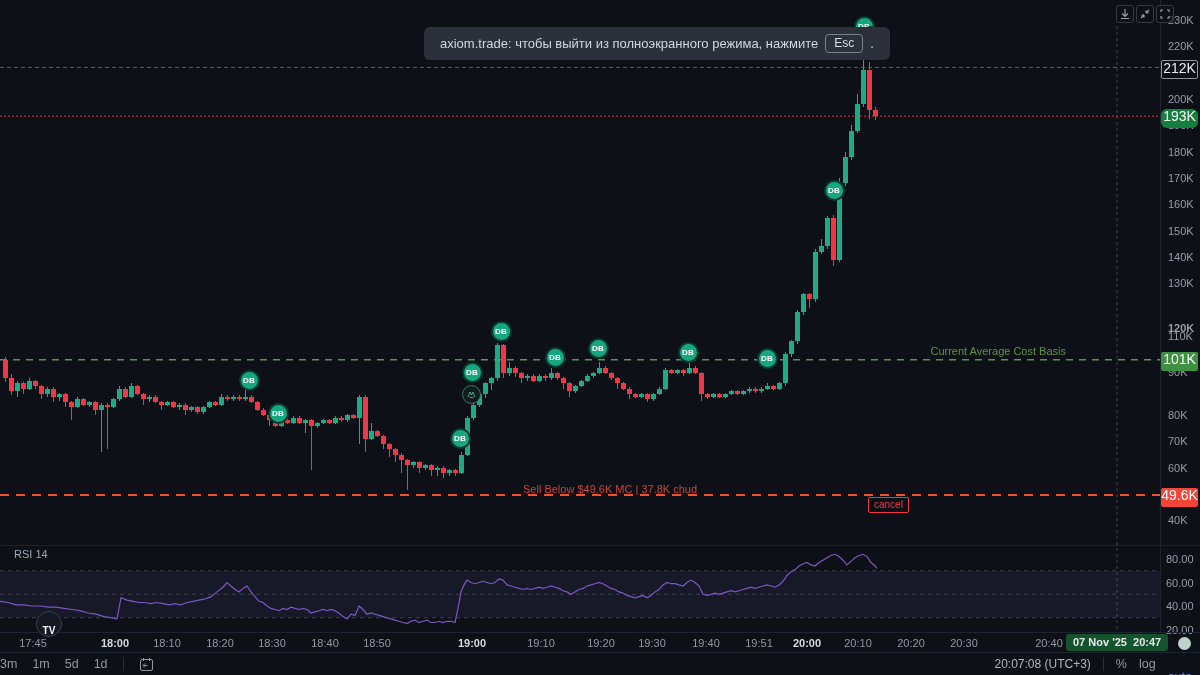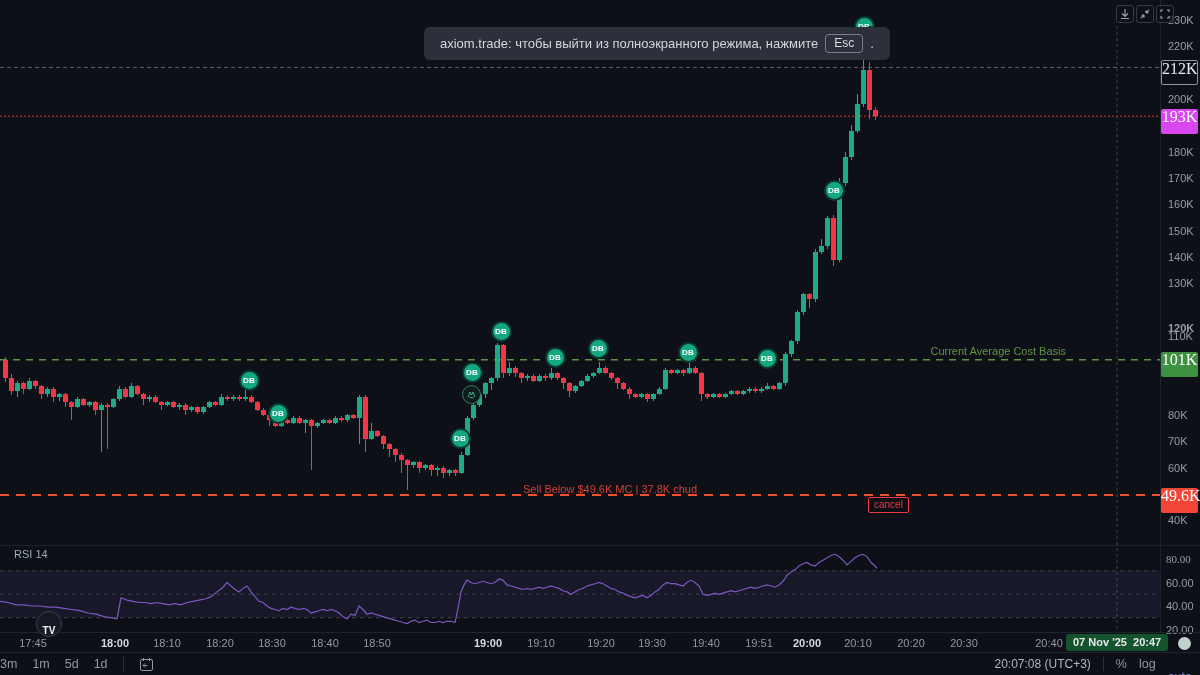--- a/index.html
+++ b/index.html
@@ -7,24 +7,24 @@
     font-family:"Liberation Sans", sans-serif; }
   #app { position:relative; width:1200px; height:675px; background:#0d1016; color:#b2b5be; }
 
   #chart-svg { position:absolute; left:0; top:0; }
 
   
   #price-axis { position:absolute; left:1160px; top:0; width:40px; height:632px;
     border-left:1px solid #1e2330; }
   .ptick { position:absolute; left:7px; font-size:11px; color:#989ca8; white-space:nowrap; }
   .rtick { position:absolute; left:5px; font-size:11px; color:#989ca8; white-space:nowrap; }
-  .axis-badge { position:absolute; left:1161px; width:37px; height:25px; line-height:15px;
-    text-align:center; font-size:16px; color:#fff; border-radius:2px; z-index:6;font-family:Liberation Serif, serif; }
+  .axis-badge { position:absolute; left:1161px; width:37px; height:19px; line-height:15px;
+    text-align:center; font-size:14px; color:#fff; border-radius:2px; z-index:6; }
   .badge-dark { background:#0c0f15; border:1px solid #9095a0; color:#e8eaee; }
-  .badge-red { background:#d946ef; }
+  .badge-red { background:#15803d;border-radius:6px; }
   .badge-green { background:#3f9142; }
   .badge-orange { background:#f24537; }
 
   #time-axis { position:absolute; left:0; top:632px; width:1200px; height:20px;
     border-top:1px solid #1e2330; }
   .ttick { position:absolute; top:4px; transform:translateX(-50%); font-size:11px; color:#9297a2; white-space:nowrap; }
   .ttick.bold { color:#d6d9df; font-weight:bold; }
   #date-box { position:absolute; left:1066px; top:634px; height:17px; line-height:17px;
     padding:0 7px; background:#14532d; border-radius:3px; color:#e6e8ec; font-size:11px;
     font-weight:bold; white-space:pre; z-index:5; }
@@ -404,34 +404,34 @@
       <span class="ptick" style="top: 277.37px;">130K</span>
       <span class="ptick" style="top: 322px; font-weight: bold;">120K</span>
       <span class="ptick" style="top: 330.044px;">110K</span>
       <span class="ptick" style="top: 356.381px;">100K</span>
       <span class="ptick" style="top: 366px;">90K</span>
       <span class="ptick" style="top: 409.055px;">80K</span>
       <span class="ptick" style="top: 435.392px;">70K</span>
       <span class="ptick" style="top: 461.729px;">60K</span>
       <span class="ptick" style="top: 488.066px;">50K</span>
       <span class="ptick" style="top: 514.403px;">40K</span>
-      <span class="rtick" style="top: 553px; font-family: Liberation Serif, serif;">80.00</span>
+      <span class="rtick" style="top: 553px;">80.00</span>
       <span class="rtick" style="top: 576.5px;">60.00</span>
       <span class="rtick" style="top: 600px;">40.00</span>
       <span class="rtick" style="top: 623.5px;">20.00</span>
     </div>
   <div id="time-axis">
       <span class="ttick" style="left: 33px;">17:45</span>
       <span class="ttick bold" style="left: 115px;">18:00</span>
       <span class="ttick" style="left: 167px;">18:10</span>
       <span class="ttick" style="left: 220px;">18:20</span>
       <span class="ttick" style="left: 272px;">18:30</span>
       <span class="ttick" style="left: 325px;">18:40</span>
       <span class="ttick" style="left: 377px;">18:50</span>
-      <span class="ttick bold" style="left: 488px;">19:00</span>
+      <span class="ttick bold" style="left: 472px;">19:00</span>
       <span class="ttick" style="left: 541px;">19:10</span>
       <span class="ttick" style="left: 601px;">19:20</span>
       <span class="ttick" style="left: 652px;">19:30</span>
       <span class="ttick" style="left: 706px;">19:40</span>
       <span class="ttick" style="left: 759px;">19:51</span>
       <span class="ttick bold" style="left: 807px;">20:00</span>
       <span class="ttick" style="left: 858px;">20:10</span>
       <span class="ttick" style="left: 911px;">20:20</span>
       <span class="ttick" style="left: 964px;">20:30</span>
       <span class="ttick" style="left: 1049px;">20:40</span>

